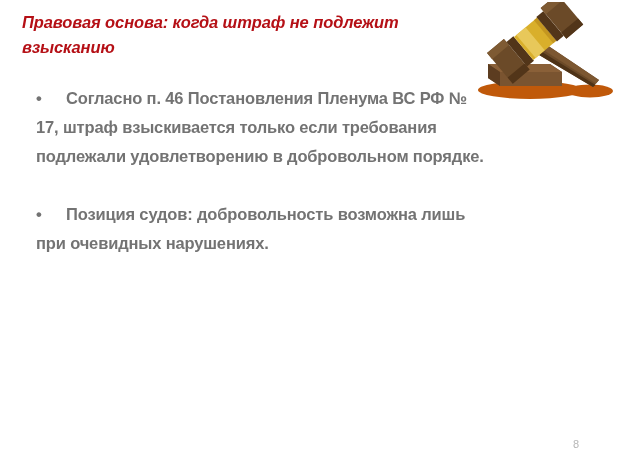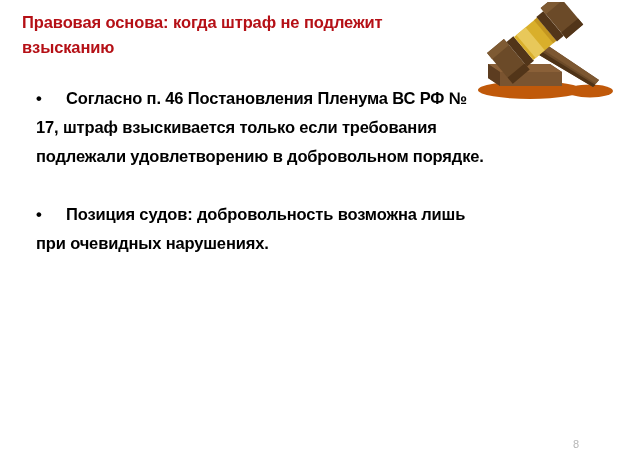--- a/index.html
+++ b/index.html
@@ -25,34 +25,35 @@
   .slide-title {
     position: absolute;
     left: 22px;
     top: 10px;
     width: 445px;
     font-size: 16.5px;
     font-weight: bold;
     line-height: 25px;
     color: #B51016;
     letter-spacing: -0.1px;
+    font-style: italic;
   }
 
   
   .body-area {
     position: absolute;
     left: 36px;
     top: 84px;
     width: 452px;
   }
   .bullet-para {
     font-size: 16.5px;
     font-weight: bold;
     line-height: 29px;
-    color: #000000;
+    color: #737373;
     text-indent: 0;
     margin: 0 0 29px 0;
     letter-spacing: -0.15px;
   }
   .bullet-para:last-child {
     margin-bottom: 0;
   }
   .bullet-glyph {
     display: inline-block;
     width: 30px;

